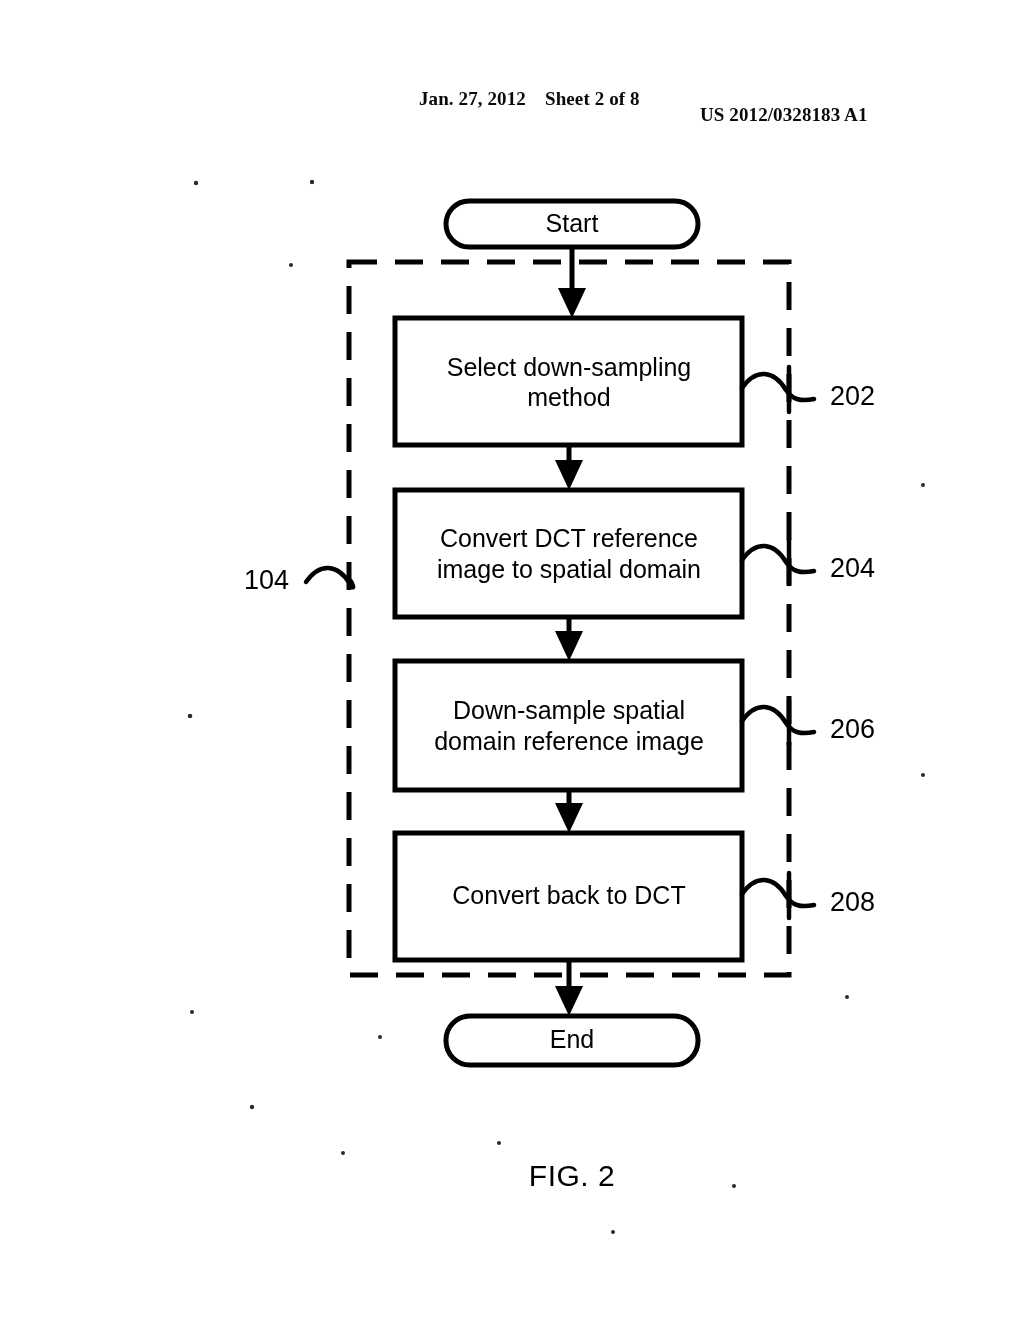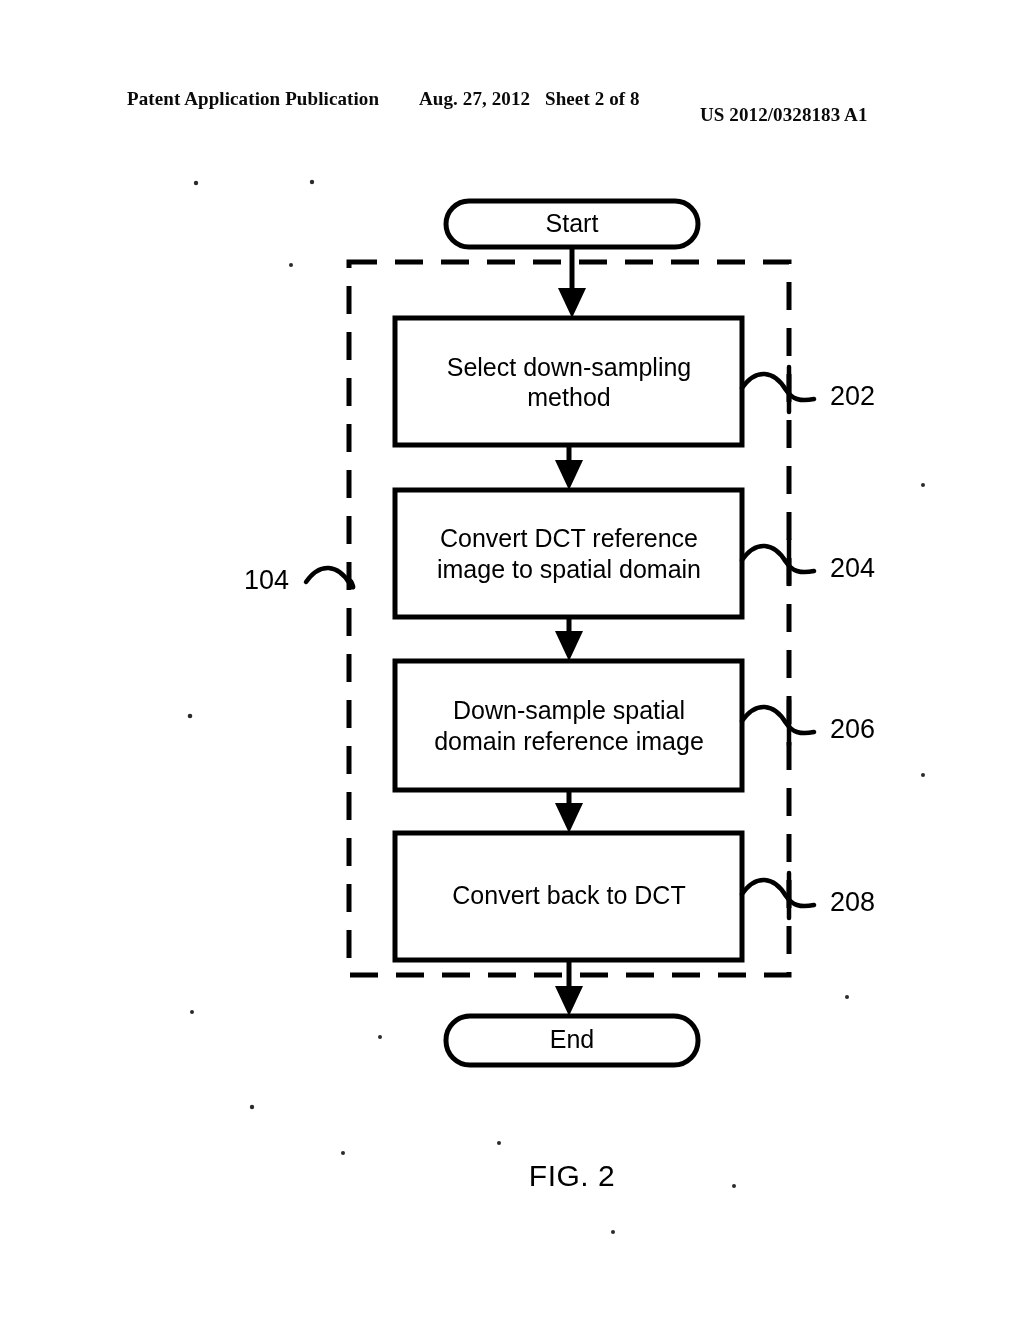--- a/index.html
+++ b/index.html
@@ -93,22 +93,21 @@
               stroke-dasharray: 28 18; stroke-linecap: butt; }
   .conn { stroke: #000000; stroke-width: 5; fill: none; }
   .leader { stroke: #000000; stroke-width: 4.5; fill: none;
             stroke-linecap: round; }
   .speck { fill: #2b2b2b; }
 </style>
 </head>
 <body>
 
 <div class="pub-header">
-  <span class="h-pub">Patent Application Publication</span>
-  <span class="h-date">Aug. 27, 2012</span>
+  <span class="h-date">Jan. 27, 2012</span>
   <span class="h-sheet">Sheet 2 of 8</span>
   <span class="h-num">US 2012/0328183 A1</span>
 </div>
 
 <div class="figure">
 <svg viewBox="0 0 1024 1320" xmlns="http://www.w3.org/2000/svg">
 
   <g>
     <circle class="speck" cx="152" cy="183" r="2.2"></circle>
     <circle class="speck" cx="268" cy="182" r="2.2"></circle>

